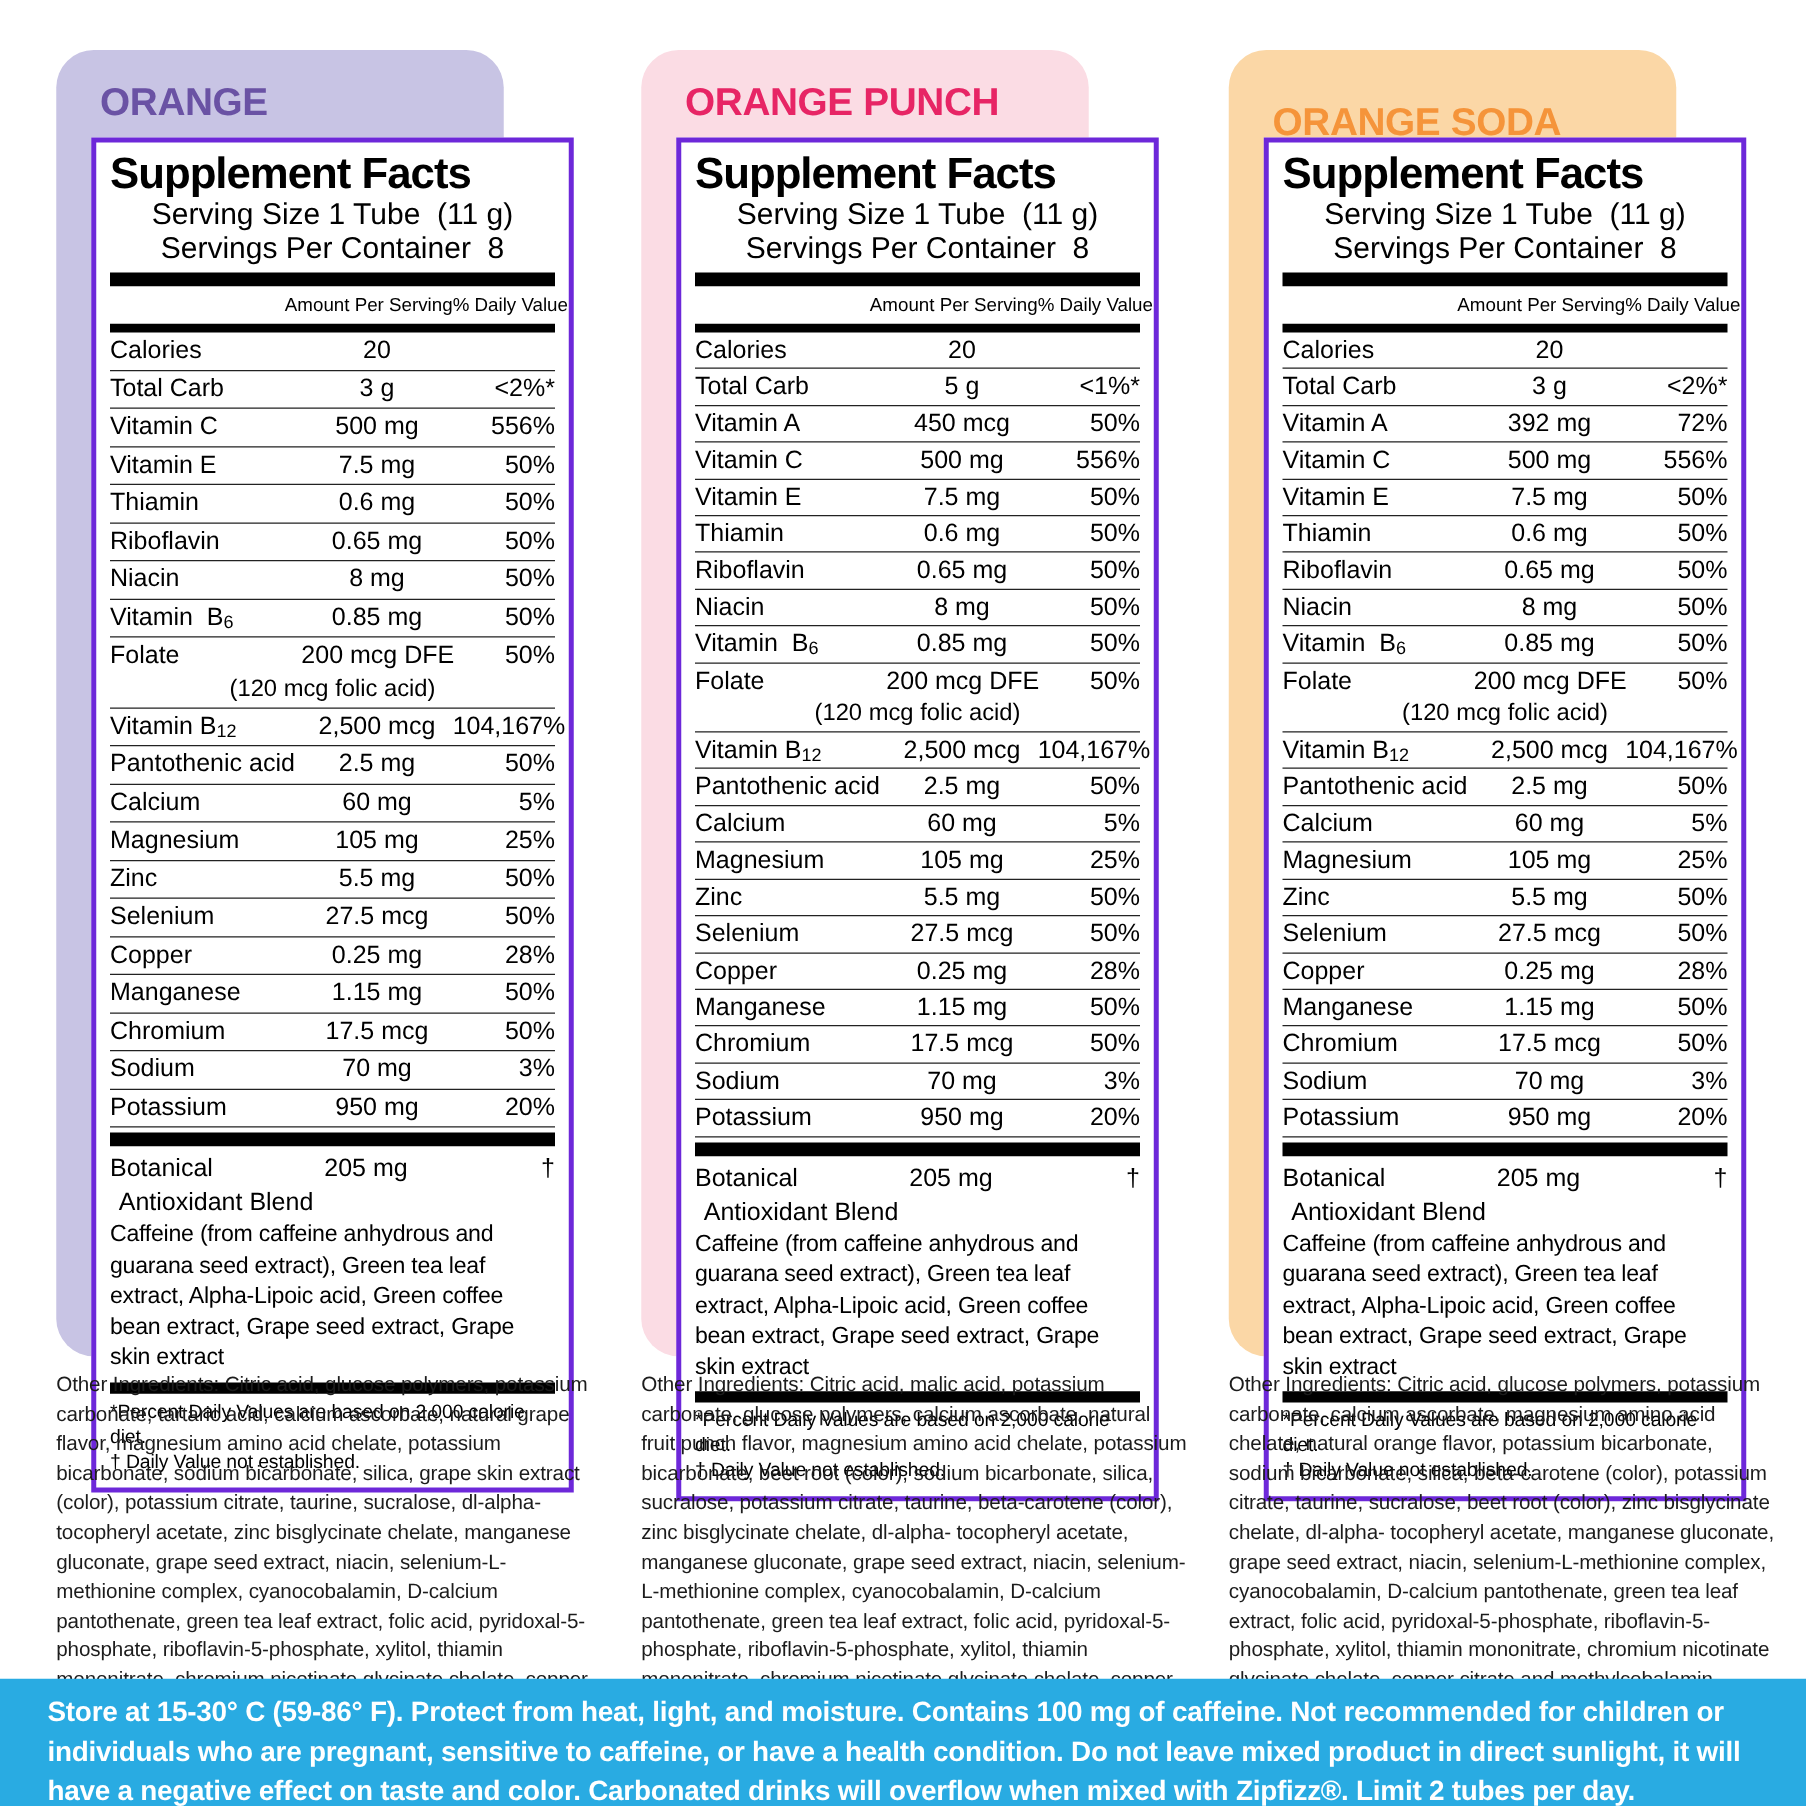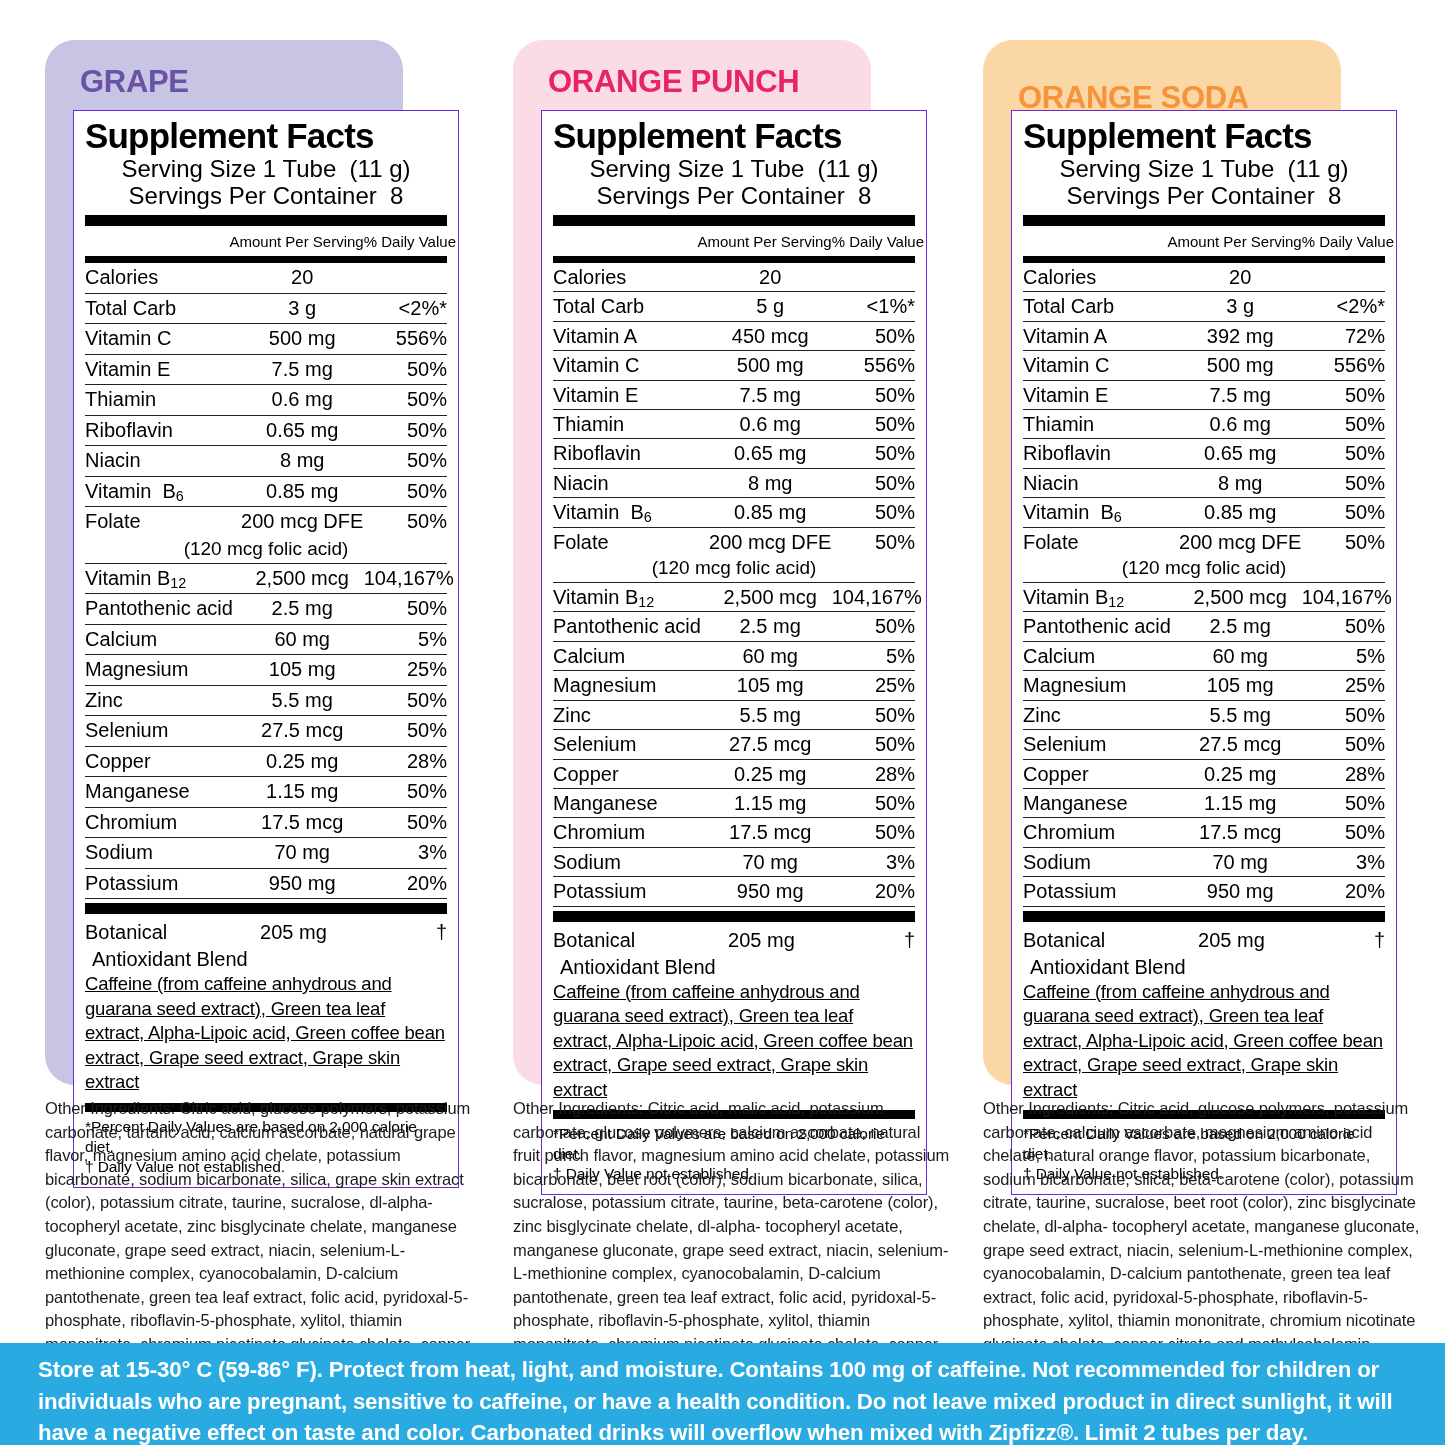--- a/index.html
+++ b/index.html
@@ -7,21 +7,21 @@
     width:1445px;height:1445px;position:relative;background:#ffffff;
     font-family:"Liberation Sans",sans-serif;color:#000;
     -webkit-font-smoothing:antialiased;
   }
   .panel{position:absolute;top:40px;width:470px;height:1300px;}
   .p0{left:45px}.p1{left:513px}.p2{left:983px}
   .flavor-bg{position:absolute;left:0;top:0;width:358px;height:1045px;border-radius:30px;}
   .flavor-title{position:absolute;left:35px;top:24px;font-size:31px;font-weight:bold;letter-spacing:-0.3px;}
   .facts{
     position:absolute;left:28px;top:70px;width:386px;min-height:962px;box-sizing:border-box;
-    background:#fff;border:1px solid #6d28d9;padding:5px 11px 10px 11px;
+    background:#fff;border:4px solid #6d28d9;padding:5px 11px 10px 11px;
   }
   .facts-title{font-size:35px;font-weight:bold;letter-spacing:-0.8px;line-height:40px;}
   .serving{font-size:24px;line-height:26.5px;white-space:pre-wrap;text-align:center;}
   .bar{background:#000;height:11px;margin:6px 0 4px 0;}
   .bar-thin{height:7px;margin:3px 0 0 0;}
   .bar-mid{height:11px;margin:4px 0 2px 0;}
   .bar-low{height:9px;margin:8px 0 5px 0;}
   .colhead{display:flex;font-size:15px;padding:3px 0 3px 0;align-items:baseline;}
   .colhead .c1{width:36%;}
   .colhead .c2{width:41%;text-align:right;}
@@ -35,37 +35,37 @@
   .rows .fline{line-height:29.5px;}
   .p21 .rows .fline{line-height:28.4px;}
   .fnote{text-align:center;font-size:19px;line-height:24px;padding-bottom:2px;}
   sub.vsub{font-size:0.72em;vertical-align:-0.18em;line-height:0;}
   .bot{font-size:20px;}
   .bot-line{display:flex;align-items:flex-end;line-height:28px;padding-top:2px;gap:44px;}
   .bot-line .fname{width:43%;}
   .bot-line .famt{width:34%;text-align:center;}
   .bot-line .fdv{width:23%;text-align:right;}
   .bot-line2{font-size:20px;line-height:26px;padding-left:7px;}
-  .bot-desc{font-size:18.5px;line-height:24.5px;letter-spacing:-0.2px;text-decoration:underline;}
+  .bot-desc{font-size:18.5px;line-height:24.5px;letter-spacing:-0.2px;}
   .fn{font-size:15.5px;line-height:20px;letter-spacing:-0.1px;}
   .other{
     position:absolute;left:0;top:1057px;width:438px;
     font-size:16.5px;line-height:23.6px;color:#1c1c1c;letter-spacing:-0.1px;
   }
   .footer{
     position:absolute;left:0;top:1343px;width:1445px;height:102px;box-sizing:border-box;
     padding:11px 42px 0 38px;font-weight:bold;font-size:22.3px;line-height:31.5px;letter-spacing:-0.2px;
   }
 </style>
 </head>
 <body>
 
 <div class="panel p0">
   <div class="flavor-bg" style="background: rgb(200, 196, 228);"></div>
-  <div class="flavor-title" style="color: rgb(106, 82, 164);">GRAPE</div>
+  <div class="flavor-title" style="color: rgb(106, 82, 164);">ORANGE</div>
   <div class="facts">
     <div class="facts-title">Supplement Facts</div>
     <div class="serving">Serving Size 1 Tube  (11 g)</div>
     <div class="serving">Servings Per Container  8</div>
     <div class="bar"></div>
     <div class="colhead">
       <span class="c1"></span>
       <span class="c2">Amount Per Serving</span>
       <span class="c3">% Daily Value</span>
     </div>

